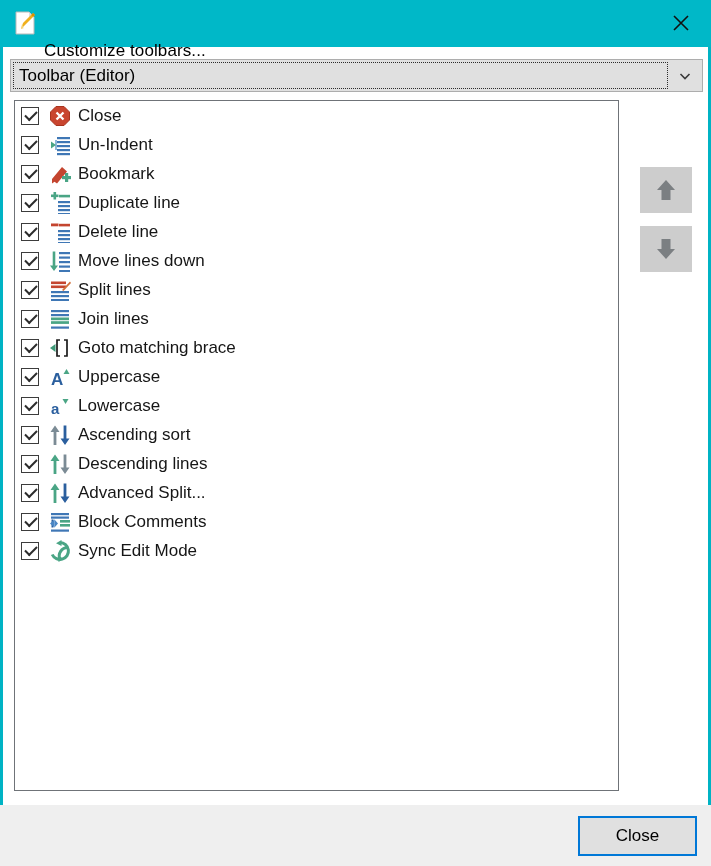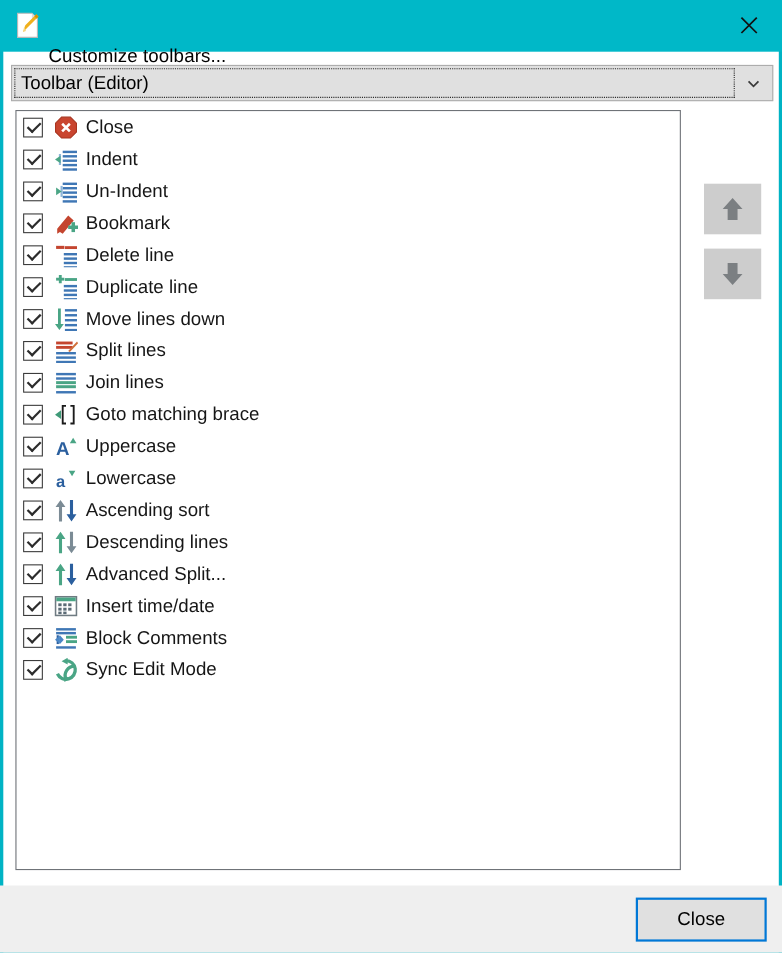--- a/index.html
+++ b/index.html
@@ -232,85 +232,70 @@
       </div>
       <div class="row">
         <div class="cb"></div>
         <span class="ricon">
           <svg width="22" height="22" viewBox="0 0 22 22">
     <rect x="8" y="3" width="13" height="2.2" fill="#3f77b5"></rect>
             <rect x="8" y="7" width="13" height="2.2" fill="#3f77b5"></rect>
             <rect x="8" y="11" width="13" height="2.2" fill="#3f77b5"></rect>
             <rect x="8" y="15" width="13" height="2.2" fill="#3f77b5"></rect>
             <rect x="8" y="19" width="13" height="2.2" fill="#3f77b5"></rect>
-    <rect x="4.5" y="6" width="2" height="10" fill="#8fb6d8"></rect>
-    <path d="M1 11 L6 7.5 V14.5 Z" fill="#4aa585"></path>
-          </svg>
-        </span>
-        <span class="rlabel">Indent</span>
-      </div>
-      <div class="row">
-        <div class="cb"></div>
-        <span class="ricon">
-          <svg width="22" height="22" viewBox="0 0 22 22">
-    <rect x="8" y="3" width="13" height="2.2" fill="#3f77b5"></rect>
-            <rect x="8" y="7" width="13" height="2.2" fill="#3f77b5"></rect>
-            <rect x="8" y="11" width="13" height="2.2" fill="#3f77b5"></rect>
-            <rect x="8" y="15" width="13" height="2.2" fill="#3f77b5"></rect>
-            <rect x="8" y="19" width="13" height="2.2" fill="#3f77b5"></rect>
     <rect x="6" y="6" width="2" height="10" fill="#8fb6d8"></rect>
     <path d="M7 11 L2 7.5 V14.5 Z" fill="#4aa585"></path>
           </svg>
         </span>
         <span class="rlabel">Un-Indent</span>
       </div>
       <div class="row">
         <div class="cb"></div>
         <span class="ricon">
           <svg width="22" height="22" viewBox="0 0 22 22">
     <path d="M3 16 L13 4 L18 8.5 L8 20.5 L5.5 18.8 L3 20.5 Z" fill="#c4452f"></path>
     <rect x="13" y="13" width="9" height="3.2" fill="#4aa585"></rect>
     <rect x="16" y="10" width="3.2" height="9" fill="#4aa585"></rect>
           </svg>
         </span>
         <span class="rlabel">Bookmark</span>
-      </div>
-      <div class="row">
-        <div class="cb"></div>
-        <span class="ricon">
-          <svg width="22" height="22" viewBox="0 0 22 22">
-    <rect x="9" y="9" width="12" height="2.2" fill="#3f77b5"></rect>
-            <rect x="9" y="13" width="12" height="2.2" fill="#3f77b5"></rect>
-            <rect x="9" y="17" width="12" height="2.2" fill="#3f77b5"></rect>
-            <rect x="9" y="21" width="12" height="2.2" fill="#3f77b5"></rect>
-    <rect x="10" y="2.8" width="11" height="2.6" fill="#c4452f"></rect>
-    <rect x="2" y="2.5" width="7.5" height="2.8" fill="#c4452f"></rect>
-          </svg>
-        </span>
-        <span class="rlabel">Delete line</span>
       </div>
       <div class="row">
         <div class="cb"></div>
         <span class="ricon">
           <svg width="22" height="22" viewBox="0 0 22 22">
     <rect x="9" y="9" width="12" height="2.2" fill="#3f77b5"></rect>
             <rect x="9" y="13" width="12" height="2.2" fill="#3f77b5"></rect>
             <rect x="9" y="17" width="12" height="2.2" fill="#3f77b5"></rect>
             <rect x="9" y="21" width="12" height="2.2" fill="#3f77b5"></rect>
     <rect x="10" y="2.8" width="11" height="2.6" fill="#4aa585"></rect>
     <rect x="2" y="2.5" width="7.5" height="2.6" fill="#4aa585"></rect>
     <rect x="4.5" y="0" width="2.6" height="7.5" fill="#4aa585"></rect>
           </svg>
         </span>
         <span class="rlabel">Duplicate line</span>
       </div>
       <div class="row">
         <div class="cb"></div>
         <span class="ricon">
           <svg width="22" height="22" viewBox="0 0 22 22">
+    <rect x="9" y="9" width="12" height="2.2" fill="#3f77b5"></rect>
+            <rect x="9" y="13" width="12" height="2.2" fill="#3f77b5"></rect>
+            <rect x="9" y="17" width="12" height="2.2" fill="#3f77b5"></rect>
+            <rect x="9" y="21" width="12" height="2.2" fill="#3f77b5"></rect>
+    <rect x="10" y="2.8" width="11" height="2.6" fill="#c4452f"></rect>
+    <rect x="2" y="2.5" width="7.5" height="2.8" fill="#c4452f"></rect>
+          </svg>
+        </span>
+        <span class="rlabel">Delete line</span>
+      </div>
+      <div class="row">
+        <div class="cb"></div>
+        <span class="ricon">
+          <svg width="22" height="22" viewBox="0 0 22 22">
     <rect x="10" y="2" width="11" height="2.2" fill="#3f77b5"></rect>
             <rect x="10" y="6.5" width="11" height="2.2" fill="#3f77b5"></rect>
             <rect x="10" y="11" width="11" height="2.2" fill="#3f77b5"></rect>
             <rect x="10" y="15.5" width="11" height="2.2" fill="#3f77b5"></rect>
             <rect x="10" y="20" width="11" height="2.2" fill="#3f77b5"></rect>
     <path d="M5 21 L9 15.5 H6.3 V1.5 H3.7 V15.5 H1 Z" fill="#4aa585"></path>
           </svg>
         </span>
         <span class="rlabel">Move lines down</span>
       </div>
@@ -395,38 +380,20 @@
       </div>
       <div class="row">
         <div class="cb"></div>
         <span class="ricon">
           <svg width="22" height="22" viewBox="0 0 22 22">
     <path d="M6 1.5 L10.5 8 H7.4 V21 H4.6 V8 H1.5 Z" fill="#4aa585"></path>
     <path d="M16 21 L20.5 14.5 H17.4 V1.5 H14.6 V14.5 H11.5 Z" fill="#2b5f9e"></path>
           </svg>
         </span>
         <span class="rlabel">Advanced Split...</span>
-      </div>
-      <div class="row">
-        <div class="cb"></div>
-        <span class="ricon">
-          <svg width="22" height="22" viewBox="0 0 22 22">
-    <rect x="1.5" y="2.5" width="19" height="17" fill="#ffffff" stroke="#6f7b82" stroke-width="1.4"></rect>
-    <rect x="2.2" y="3.2" width="17.6" height="3.4" fill="#4aa585"></rect>
-    <rect x="4" y="8.5" width="3" height="2.6" fill="#5b6b76"></rect>
-            <rect x="8.5" y="8.5" width="3" height="2.6" fill="#5b6b76"></rect>
-            <rect x="13" y="8.5" width="3" height="2.6" fill="#5b6b76"></rect>
-            <rect x="4" y="12.5" width="3" height="2.6" fill="#5b6b76"></rect>
-            <rect x="8.5" y="12.5" width="3" height="2.6" fill="#5b6b76"></rect>
-            <rect x="13" y="12.5" width="3" height="2.6" fill="#5b6b76"></rect>
-            <rect x="4" y="16" width="3" height="2.3" fill="#5b6b76"></rect>
-            <rect x="8.5" y="16" width="3" height="2.3" fill="#5b6b76"></rect>
-          </svg>
-        </span>
-        <span class="rlabel">Insert time/date</span>
       </div>
       <div class="row">
         <div class="cb"></div>
         <span class="ricon">
           <svg width="22" height="22" viewBox="0 0 22 22">
     <rect x="2" y="2" width="18" height="2.2" fill="#3f77b5"></rect>
             <rect x="2" y="5.5" width="18" height="2.2" fill="#3f77b5"></rect>
     <rect x="11" y="9" width="10" height="2.6" fill="#4aa585"></rect>
     <rect x="11" y="13" width="10" height="2.6" fill="#4aa585"></rect>
     <rect x="2.5" y="8.5" width="2" height="8" fill="#2b5f9e"></rect>

